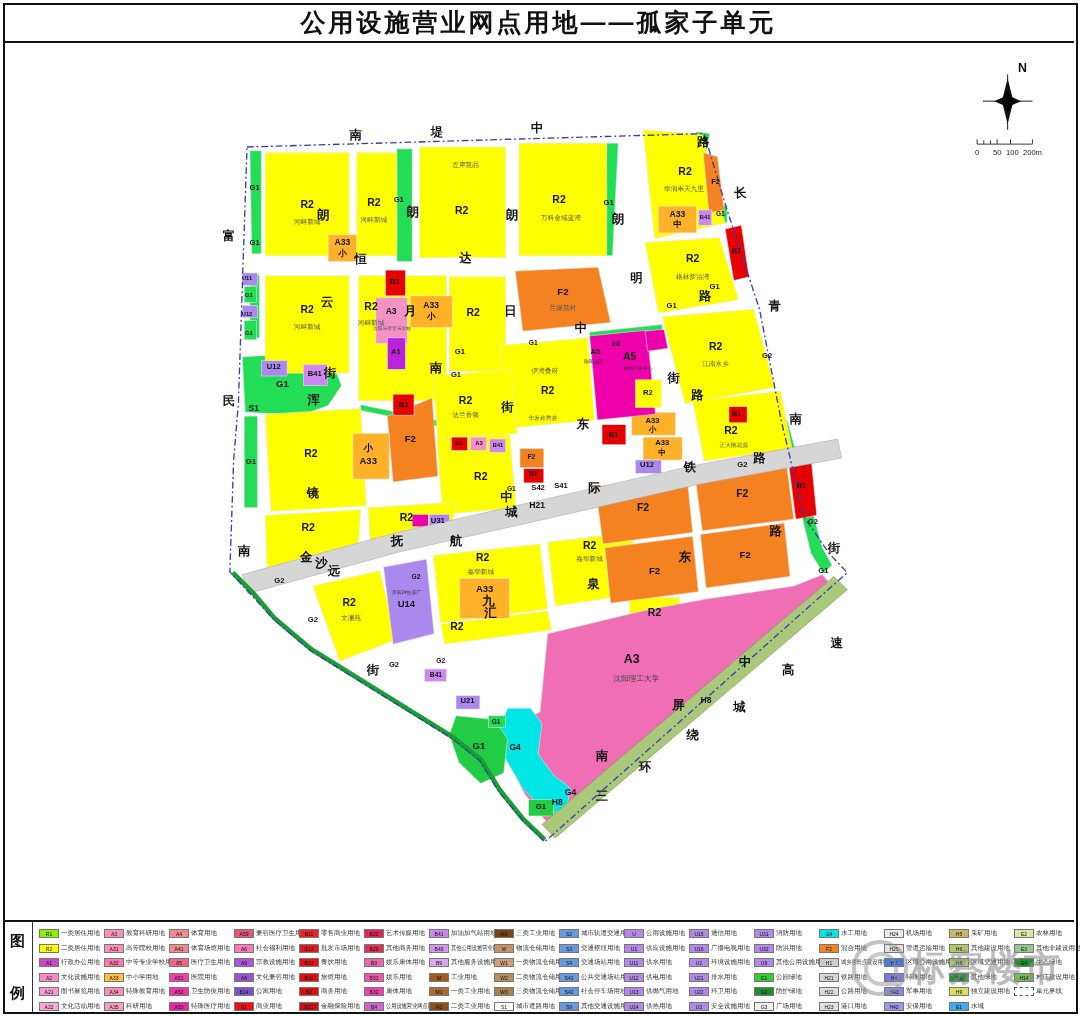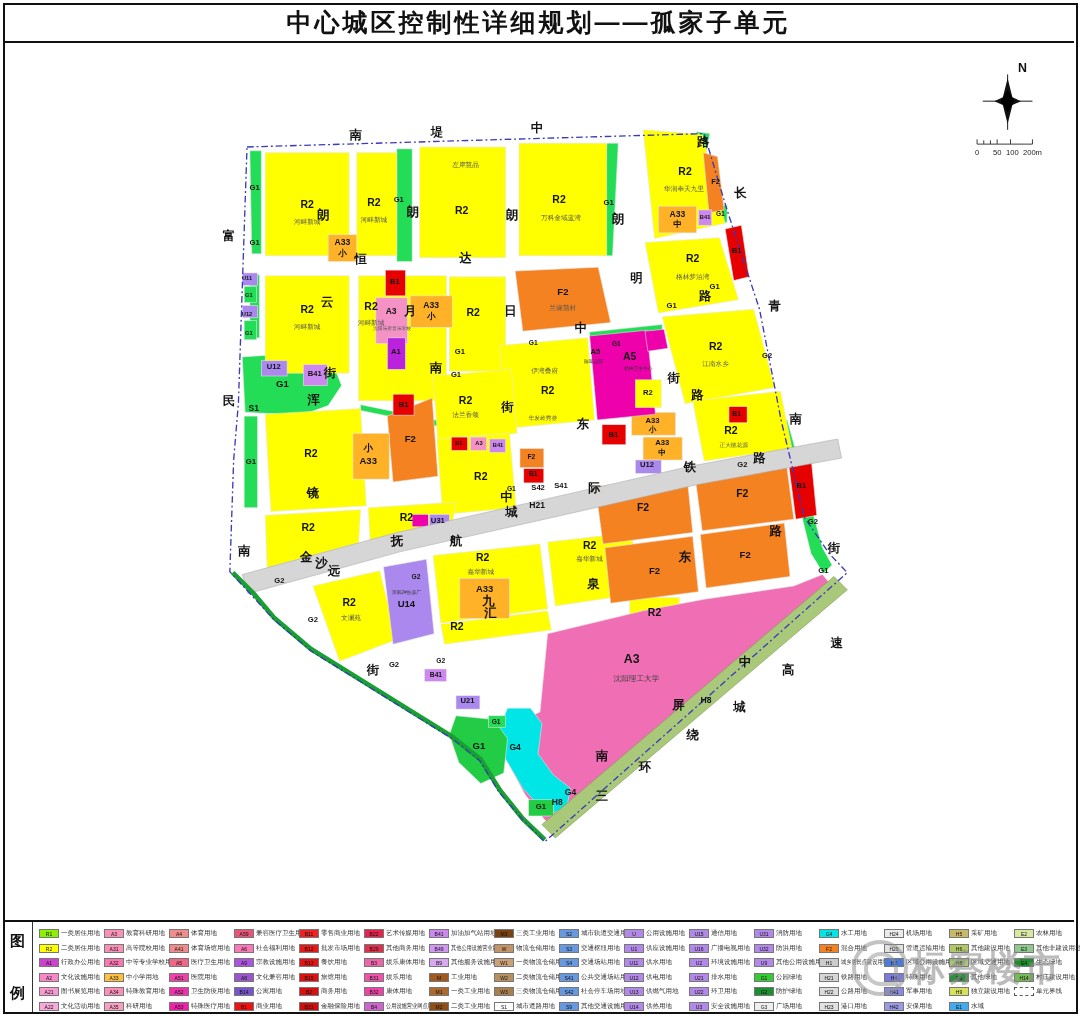--- a/index.html
+++ b/index.html
@@ -15,21 +15,21 @@
   .llb{font-size:6.5px;color:#333;margin-left:2px;transform-origin:left center}
   .watermark{position:absolute;left:852px;top:936px;width:226px;height:64px;display:flex;align-items:center;z-index:12;pointer-events:none}
   .wm-circle{width:48px;height:48px;border:4px solid rgba(145,145,145,.55);border-radius:50%;flex:none;position:relative;margin-right:2px}
   .wm-circle:after{content:"";position:absolute;left:8px;top:8px;width:26px;height:26px;border:4px solid rgba(145,145,145,.5);border-radius:50% 50% 0 50%}
   .wm-text{font-size:36px;font-weight:bold;color:rgba(140,140,140,.58);letter-spacing:2px}
 </style>
 </head>
 <body>
 
 <div class="titlebar">
-  <span>中心城区控制性详细规划——孤家子单元</span>
+  <span>公用设施营业网点用地——孤家子单元</span>
 </div>
 
 <div id="mapwrap">
   <svg id="mapsvg" width="1080" height="878" viewBox="0 42 1080 920">
 
     <g>
       <line x1="1030" y1="76" x2="1030" y2="134" stroke="#111" stroke-width="1"></line>
       <line x1="1004" y1="104" x2="1056" y2="104" stroke="#111" stroke-width="1"></line>
       <path d="M1030,80 L1035,100 L1044,104 L1035,108 L1030,128 L1025,108 L1016,104 L1025,100 Z" fill="#111"></path>
       <path d="M1030,92 L1037,104 L1030,116 L1023,104 Z" fill="#000"></path>

